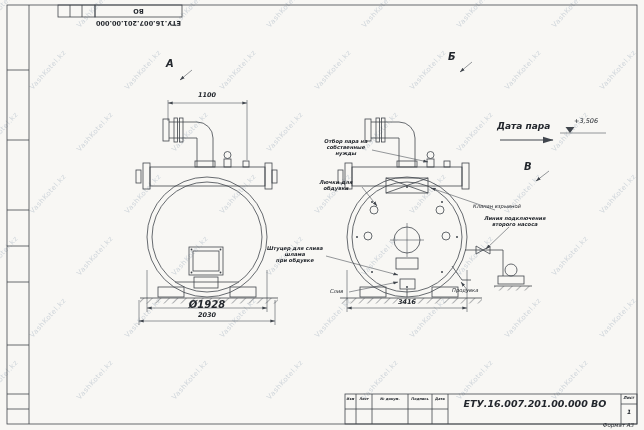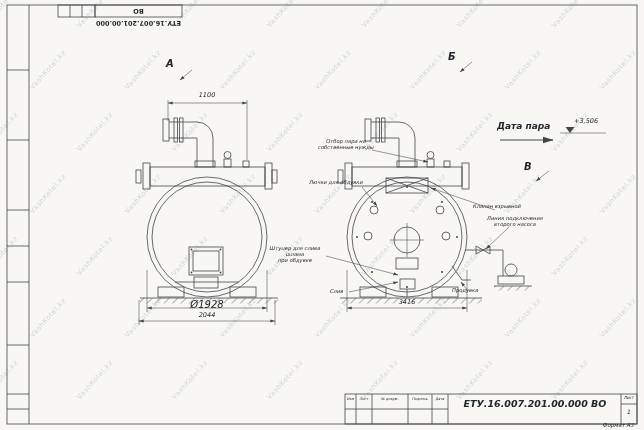--- a/index.html
+++ b/index.html
@@ -10,21 +10,21 @@
   .wm { position:absolute; font-size:7px; color:#b3bec9; opacity:.6; transform:rotate(-48deg);
         white-space:nowrap; letter-spacing:.5px; pointer-events:none; }
   svg.draw { position:absolute; left:0; top:0; }
   .draw line, .draw path, .draw rect, .draw circle { stroke:#41464d; stroke-width:.8; fill:none; }
   .draw .thin { stroke-width:.55; }
   .draw .thick { stroke-width:1.2; }
   .draw .dot { fill:#41464d; stroke:none; }
   .draw .arrfill { fill:#41464d; stroke:none; }
   .draw .hfill { fill:url(#hatch); stroke:none; }
   .txt { position:absolute; color:#23272d; font-style:italic; line-height:1.15; }
-  .c { text-align:center; }
+  .c { text-align:center;font-weight:bold; }
   .pre { white-space:pre-line; }
 </style>
 </head>
 <body>
 
 <div class="sheet">
 
   <div class="layer">
       <span class="wm" style="left: -25px; top: 4px;">VashKotel.kz</span>
       <span class="wm" style="left: 70px; top: 4px;">VashKotel.kz</span>
@@ -241,21 +241,21 @@
 
   <div class="layer">
     <div class="txt c" style="left:95px;top:5px;width:87px;font-size:6.5px;font-weight:bold;font-style:normal;line-height:12px;transform:rotate(180deg);">ЕТУ.16.007.201.00.000 ВО</div>
 
     <div class="txt" style="left:166px;top:58px;font-size:10px;font-weight:bold;">А</div>
     <div class="txt" style="left:448px;top:51px;font-size:10px;font-weight:bold;">Б</div>
     <div class="txt" style="left:524px;top:161px;font-size:10px;font-weight:bold;">В</div>
 
     <div class="txt c" style="left:177px;top:92px;width:60px;font-size:6.5px;">1100</div>
     <div class="txt c" style="left:172px;top:299px;width:70px;font-size:10px;">Ø1928</div>
-    <div class="txt c" style="left:172px;top:312px;width:70px;font-size:6.5px;">2044</div>
+    <div class="txt c" style="left:172px;top:312px;width:70px;font-size:6.5px;">2030</div>
     <div class="txt c" style="left:372px;top:299px;width:70px;font-size:6.5px;">3416</div>
     <div class="txt" style="left:574px;top:118px;font-size:6.5px;">+3,506</div>
 
     <div class="txt" style="left:497px;top:121px;font-size:9px;font-weight:bold;">Дата пара</div>
     <div class="txt c pre" style="left:316px;top:139px;width:60px;font-size:5.2px;">Отбор пара на
 собственные нужды</div>
     <div class="txt c" style="left:306px;top:180px;width:60px;font-size:5.2px;">Лючки для обдувки</div>
     <div class="txt" style="left:473px;top:204px;width:60px;font-size:5.2px;">Клапан взрывной</div>
     <div class="txt c pre" style="left:483px;top:216px;width:64px;font-size:5.2px;">Линия подключения
 второго насоса</div>

